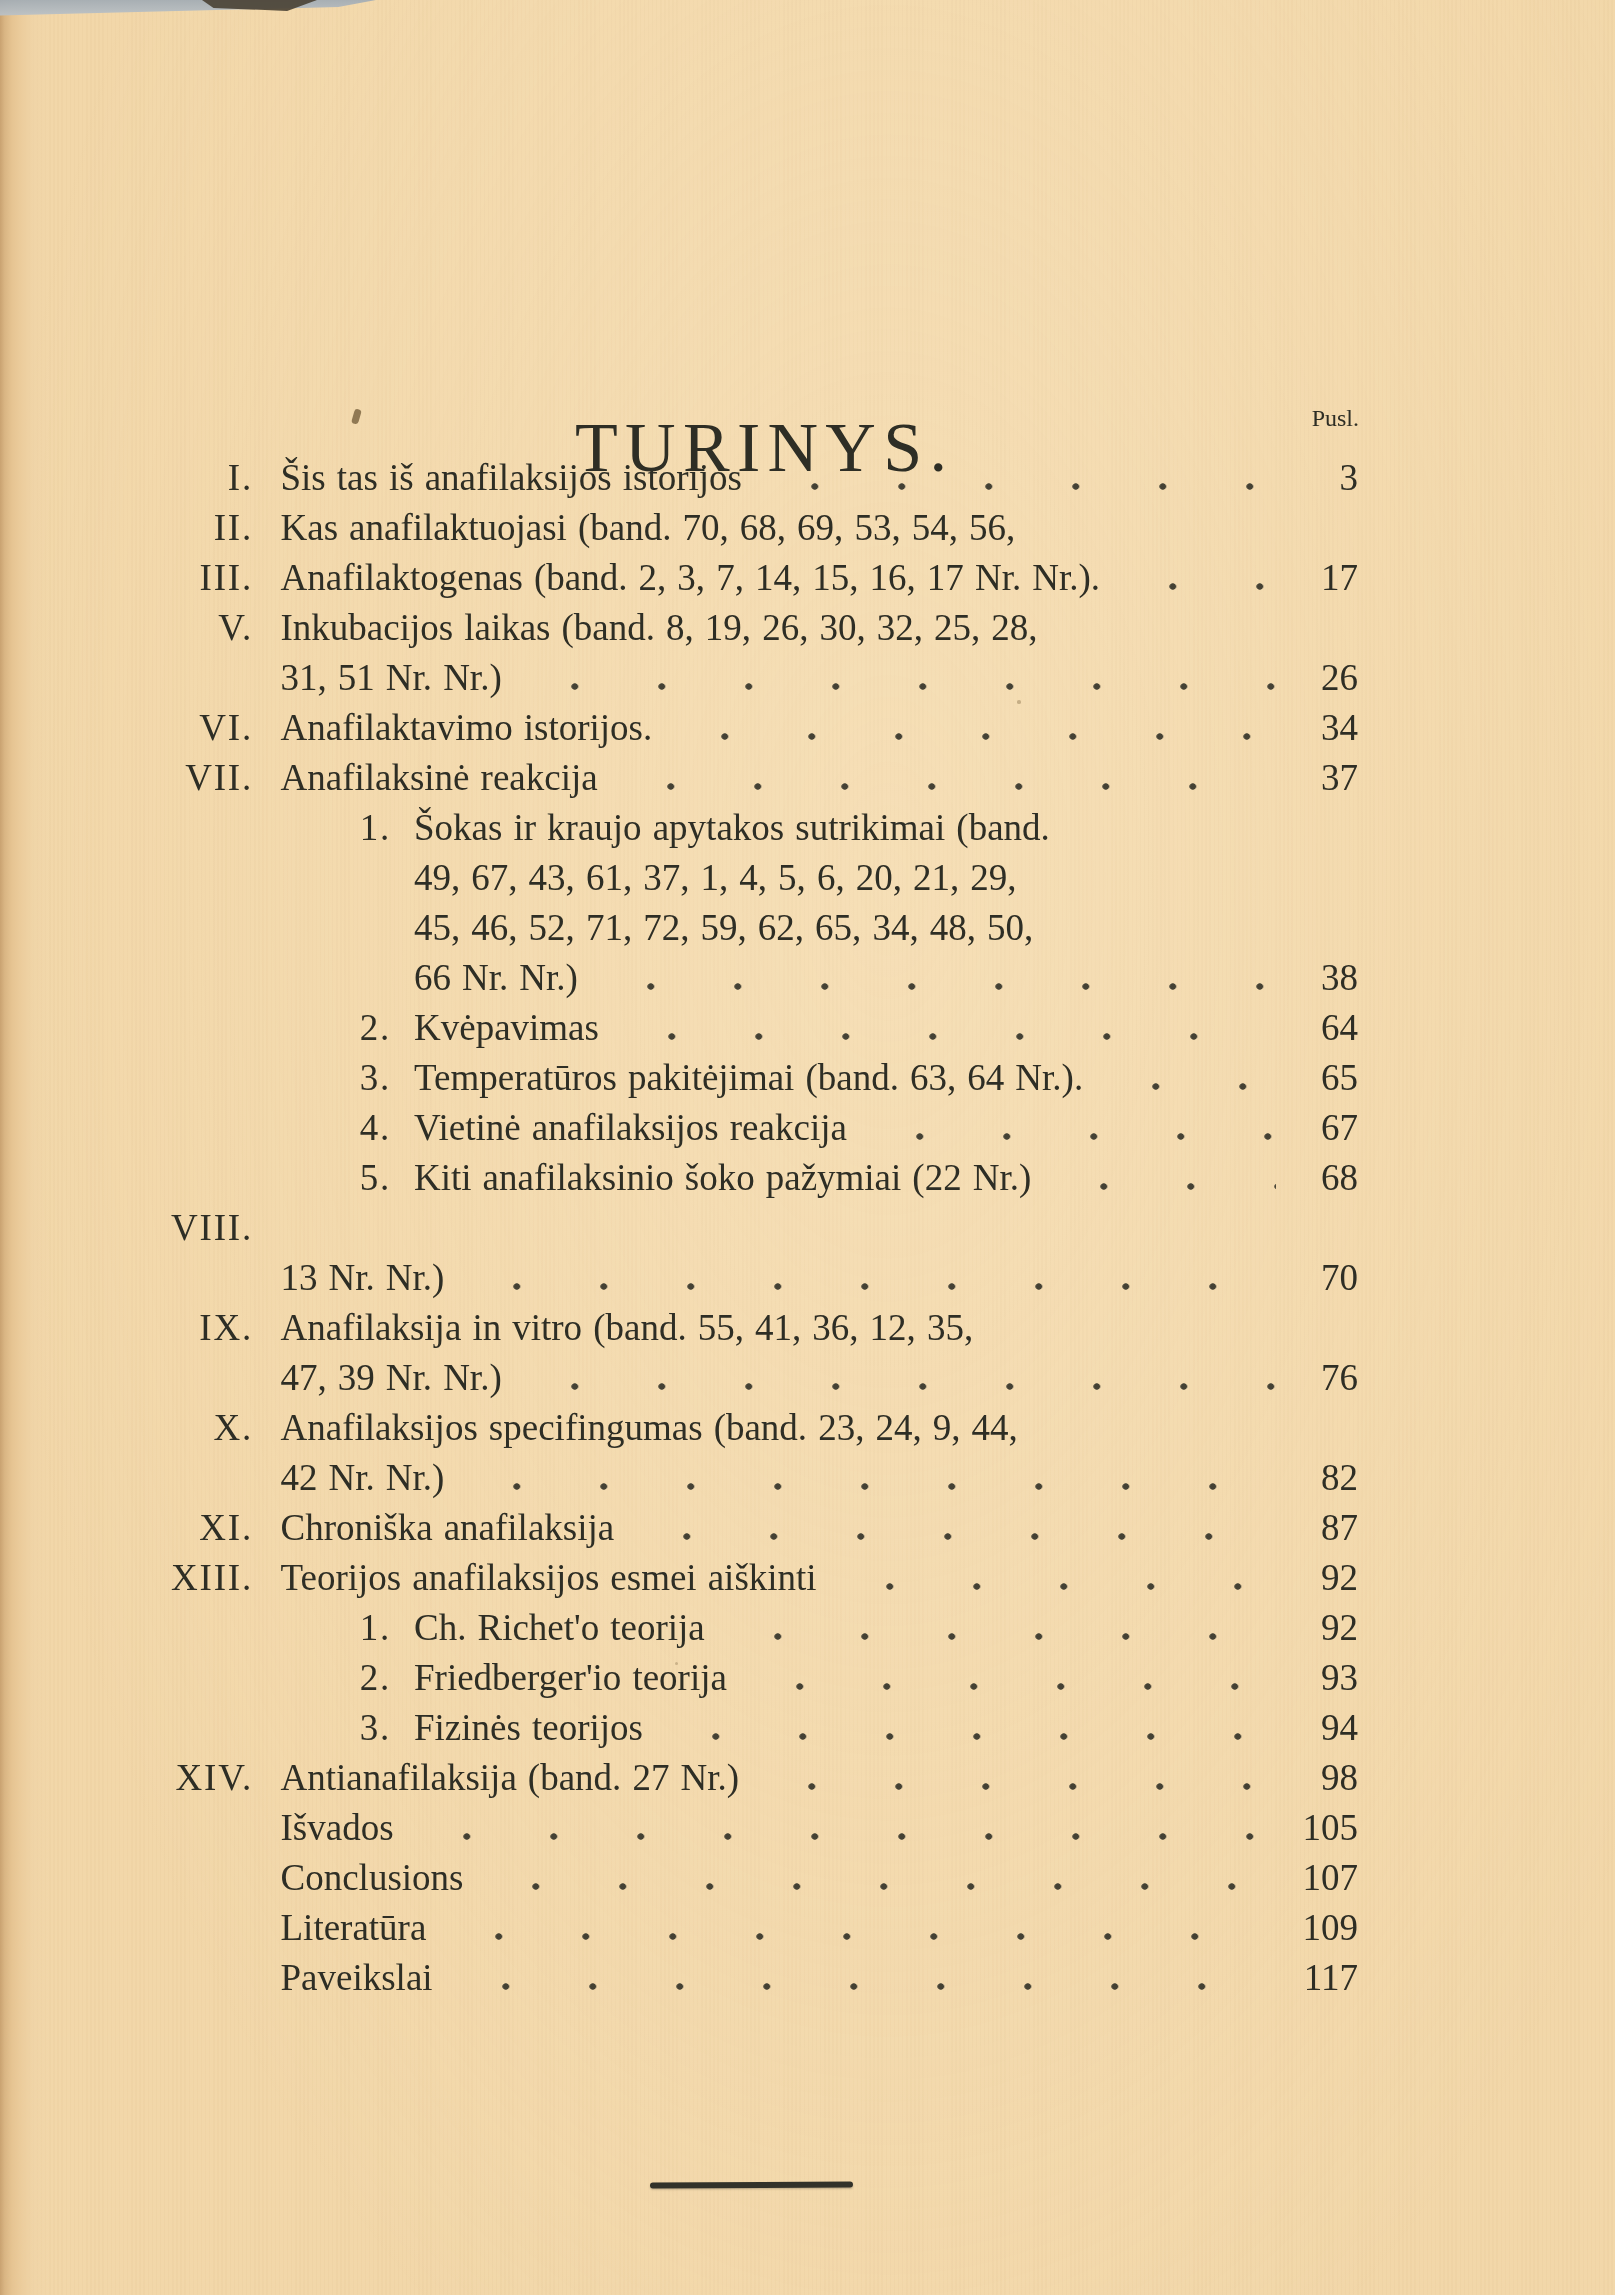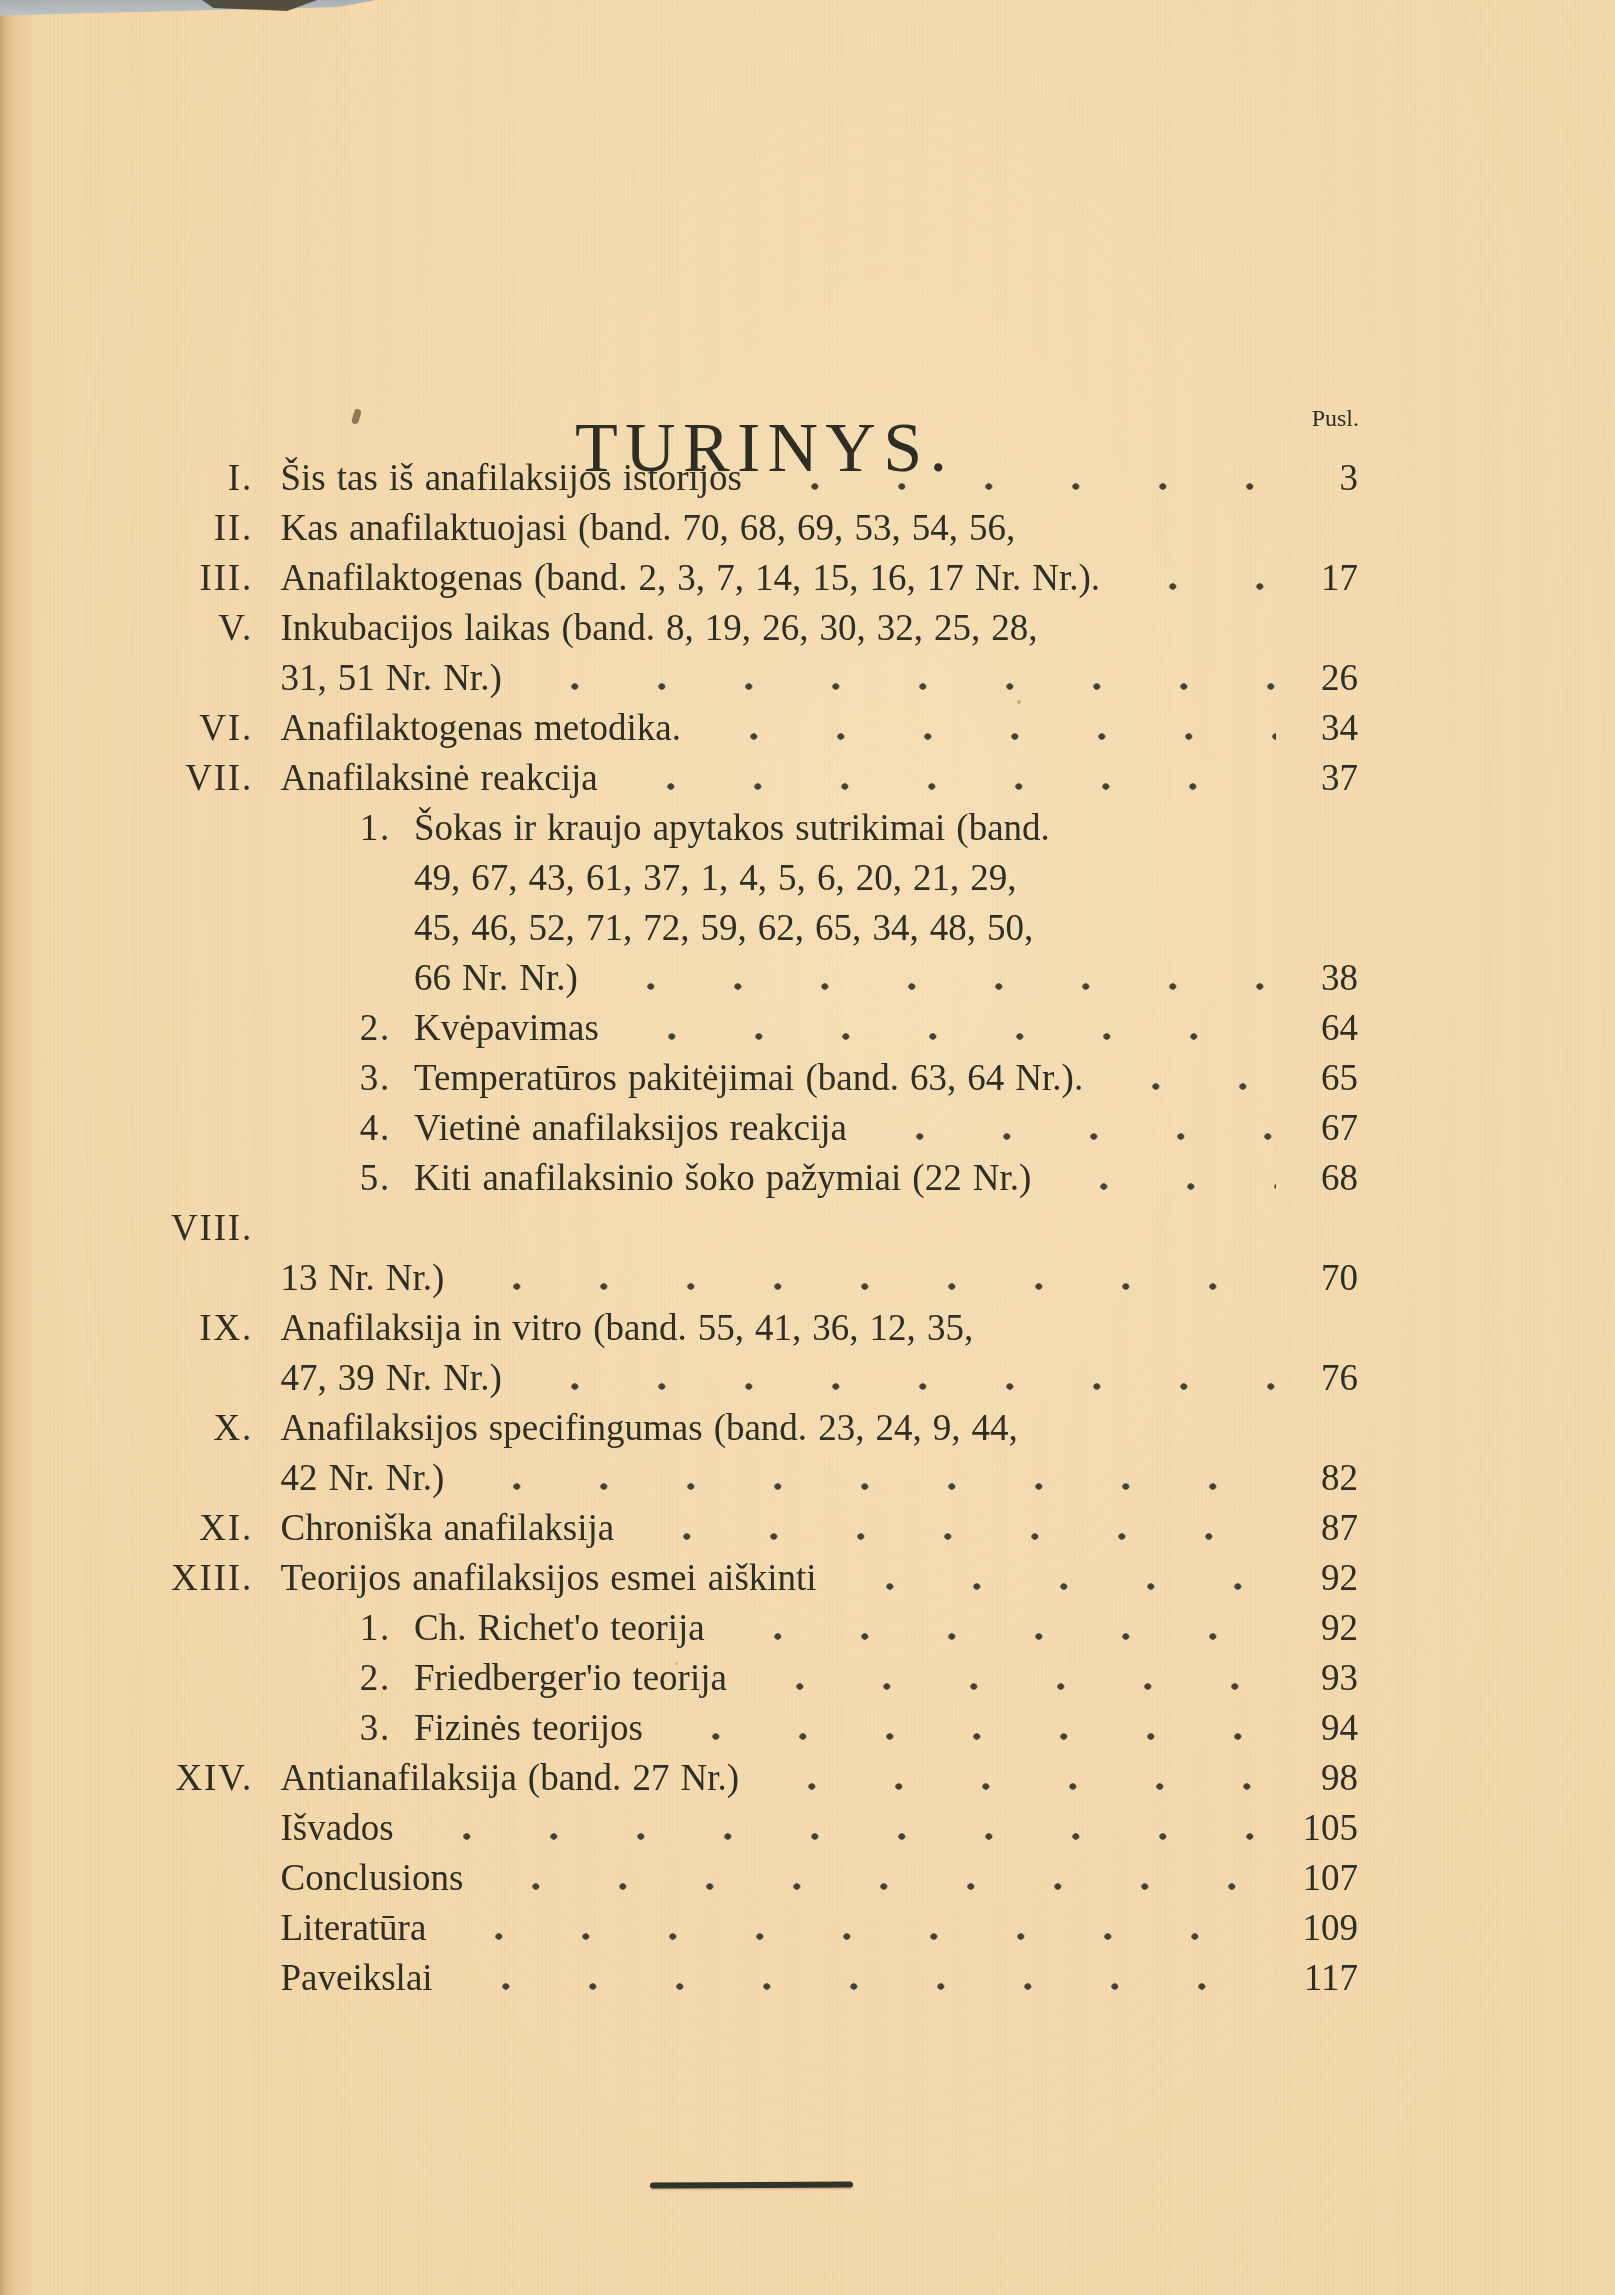--- a/index.html
+++ b/index.html
@@ -84,21 +84,21 @@
 
 <h1 class="title">TURINYS.</h1>
 <div class="pusl">Pusl.</div>
 
 <div id="toc">
     <div class="row"><span class="num">I.</span><span class="spacer"></span><span class="text">Šis tas iš anafilaksijos istorijos</span><span class="leader"></span><span class="pageno">3</span></div>
     <div class="row"><span class="num">II.</span><span class="spacer"></span><span class="text">Kas anafilaktuojasi (band. 70, 68, 69, 53, 54, 56,</span></div>
     <div class="row"><span class="num">III.</span><span class="spacer"></span><span class="text">Anafilaktogenas (band. 2, 3, 7, 14, 15, 16, 17 Nr. Nr.).</span><span class="leader"></span><span class="pageno">17</span></div>
     <div class="row"><span class="num">V.</span><span class="spacer"></span><span class="text">Inkubacijos laikas (band. 8, 19, 26, 30, 32, 25, 28,</span></div>
     <div class="row"><span class="num"></span><span class="spacer"></span><span class="text">31, 51 Nr. Nr.)</span><span class="leader"></span><span class="pageno">26</span></div>
-    <div class="row"><span class="num">VI.</span><span class="spacer"></span><span class="text">Anafilaktogenas metodika.</span><span class="leader"></span><span class="pageno">34</span></div>
+    <div class="row"><span class="num">VI.</span><span class="spacer"></span><span class="text">Anafilaktavimo istorijos.</span><span class="leader"></span><span class="pageno">34</span></div>
     <div class="row"><span class="num">VII.</span><span class="spacer"></span><span class="text">Anafilaksinė reakcija</span><span class="leader"></span><span class="pageno">37</span></div>
     <div class="row sub"><span class="num">1.</span><span class="spacer"></span><span class="text">Šokas ir kraujo apytakos sutrikimai (band.</span></div>
     <div class="row sub"><span class="num"></span><span class="spacer"></span><span class="text">49, 67, 43, 61, 37, 1, 4, 5, 6, 20, 21, 29,</span></div>
     <div class="row sub"><span class="num"></span><span class="spacer"></span><span class="text">45, 46, 52, 71, 72, 59, 62, 65, 34, 48, 50,</span></div>
     <div class="row sub"><span class="num"></span><span class="spacer"></span><span class="text">66 Nr. Nr.)</span><span class="leader"></span><span class="pageno">38</span></div>
     <div class="row sub"><span class="num">2.</span><span class="spacer"></span><span class="text">Kvėpavimas</span><span class="leader"></span><span class="pageno">64</span></div>
     <div class="row sub"><span class="num">3.</span><span class="spacer"></span><span class="text">Temperatūros pakitėjimai (band. 63, 64 Nr.).</span><span class="leader"></span><span class="pageno">65</span></div>
     <div class="row sub"><span class="num">4.</span><span class="spacer"></span><span class="text">Vietinė anafilaksijos reakcija</span><span class="leader"></span><span class="pageno">67</span></div>
     <div class="row sub"><span class="num">5.</span><span class="spacer"></span><span class="text">Kiti anafilaksinio šoko pažymiai (22 Nr.)</span><span class="leader"></span><span class="pageno">68</span></div>
     <div class="row"><span class="num">VIII.</span><span class="spacer"></span></div>

